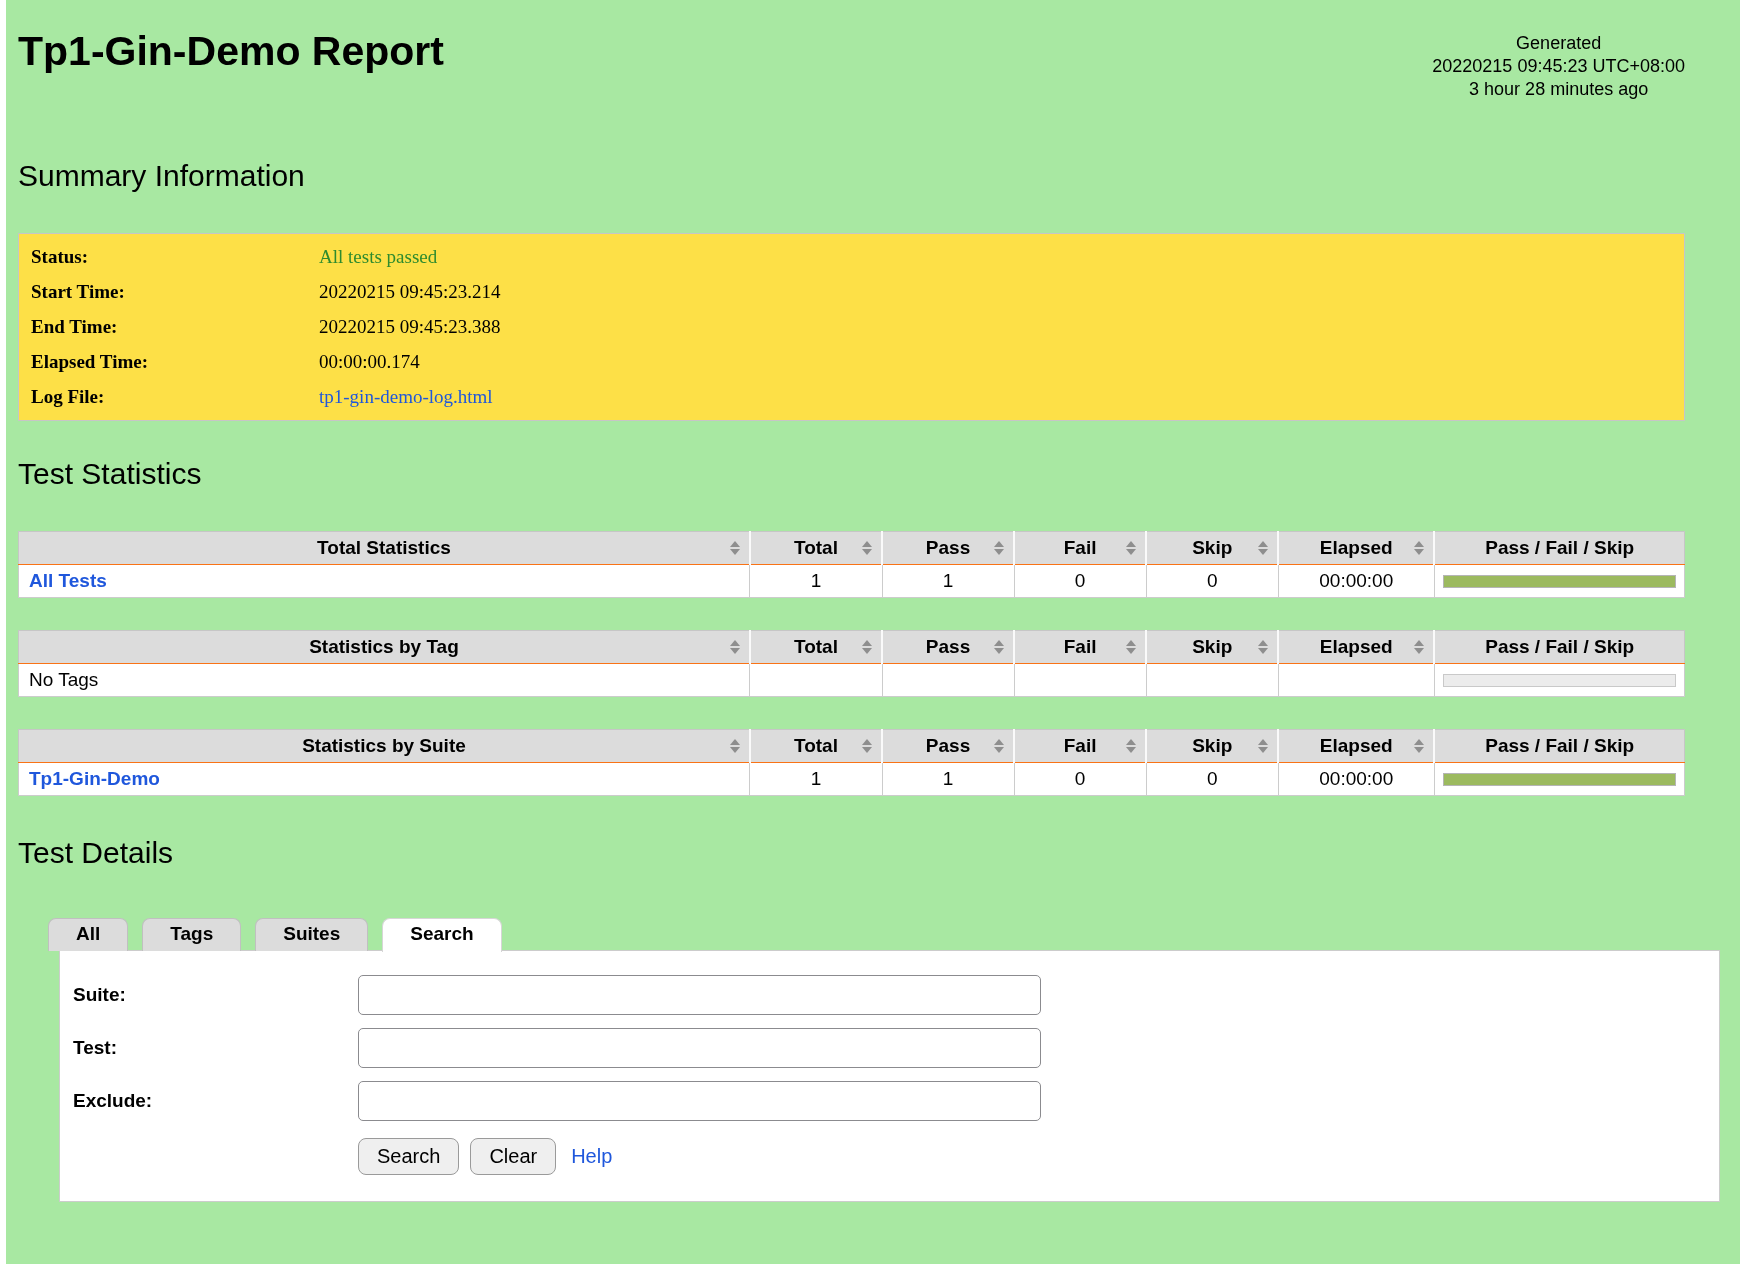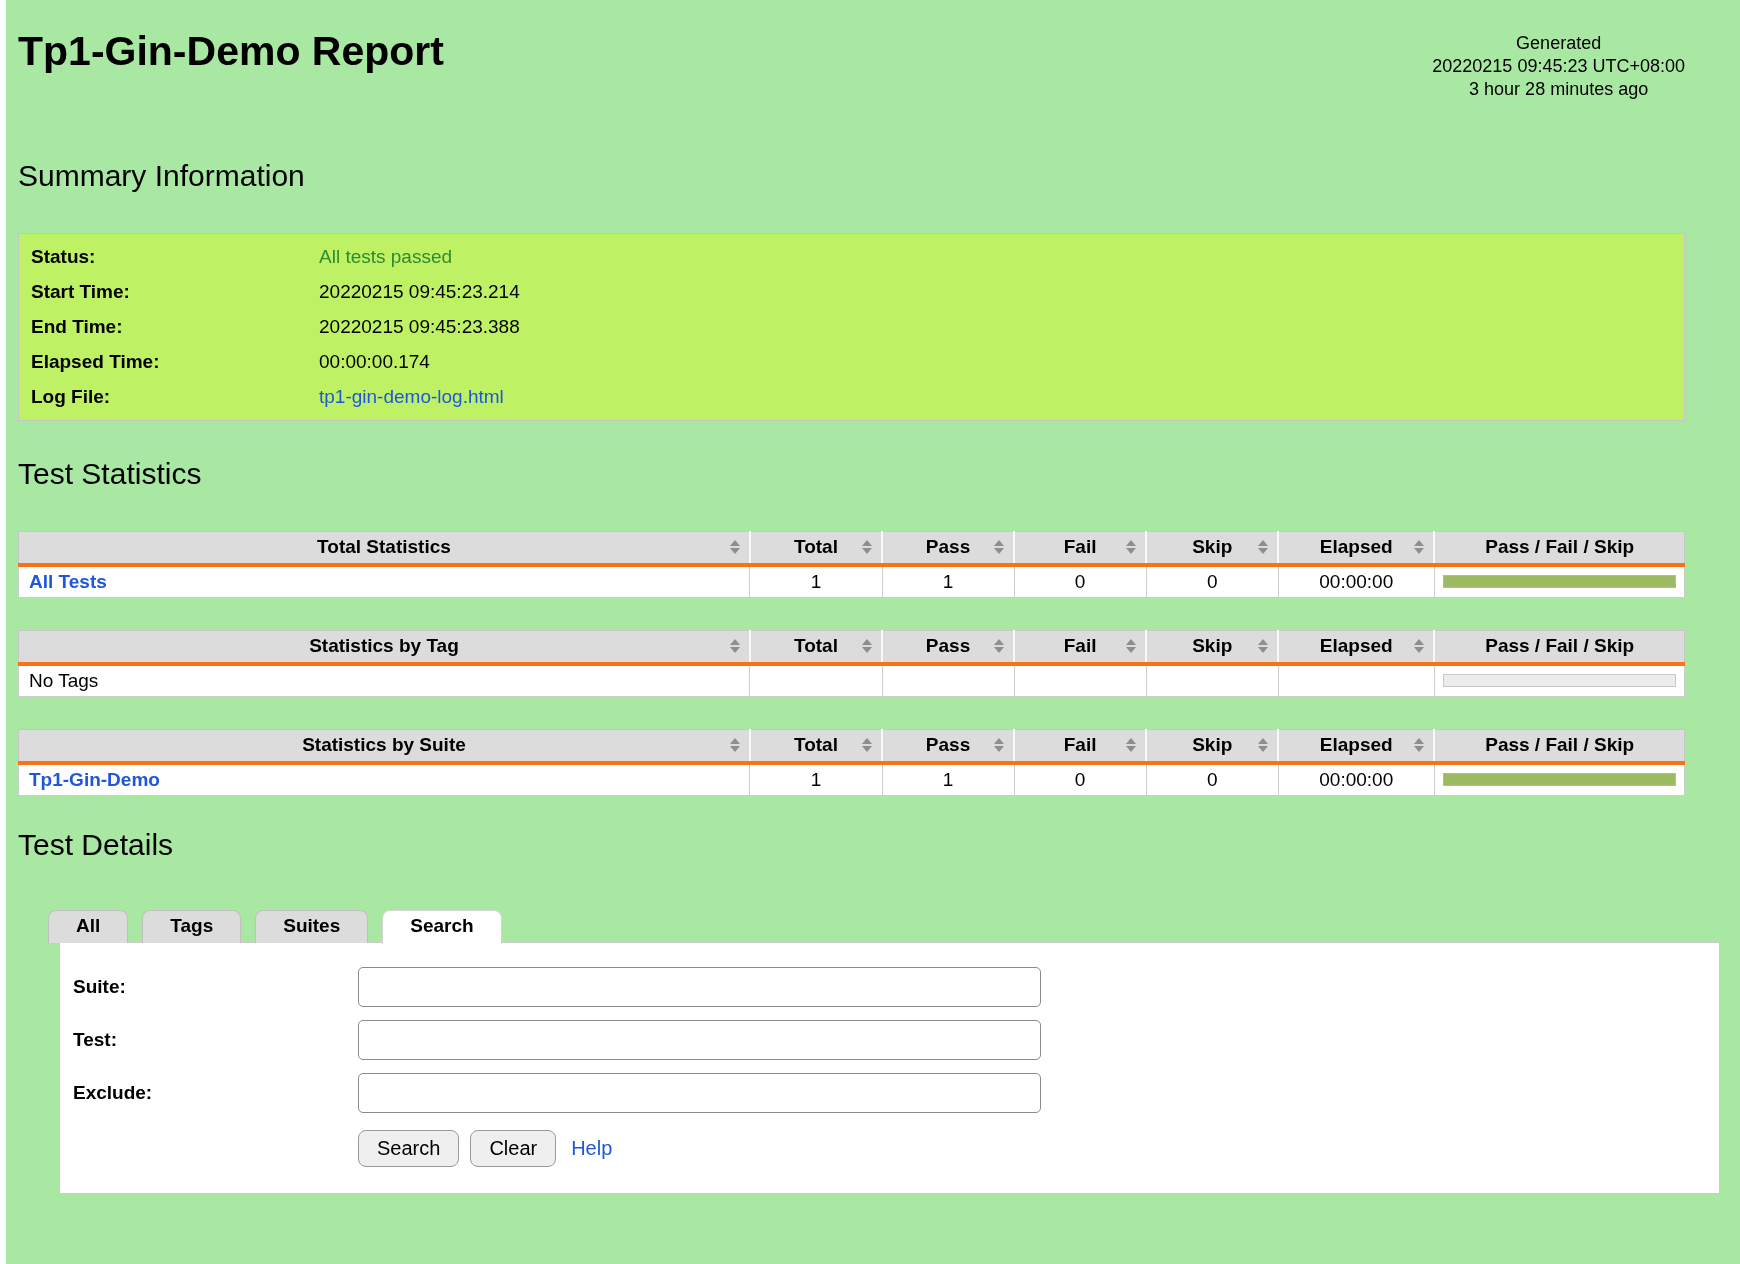--- a/index.html
+++ b/index.html
@@ -29,46 +29,47 @@
   }
 
   
   .page-header { display: flex; justify-content: space-between; align-items: flex-start; padding-top: 28px; }
   h1 { font-size: 41px; margin: 0; font-weight: bold; }
   .generated { text-align: center; font-size: 18px; line-height: 23px; margin-top: 4px; }
 
   h2 { font-size: 30px; margin: 0; font-weight: normal; }
   .h2-summary  { margin-top: 58px; }
   .h2-stats    { margin-top: 36px; }
-  .h2-details  { margin-top: 32px; }
+  .h2-details  { margin-top: 40px; }
 
   
   .summary-box {
-    margin-top: 40px; background: #bef264; border: 1px solid var(--border-gray);
+    margin-top: 40px; background: #fde047; border: 1px solid var(--border-gray);
     padding: 5px 0 6px 0;
+    font-family: Liberation Serif, serif;
   }
   .summary-row { display: flex; line-height: 35px; }
   .summary-label { width: 300px; padding-left: 12px; font-weight: bold; }
   .summary-value.status { color: var(--status-green); }
   a.plain-link { color: var(--link-blue); text-decoration: none; }
 
   
   table.stats {
     margin-top: 40px; width: 1667px; border-collapse: collapse;
     background: #fff; border: 1px solid var(--border-gray);
     table-layout: fixed;
   }
   table.stats + table.stats,
   .stats-wrap table.stats:nth-child(n+2) { margin-top: 32px; }
   table.stats th {
     background: var(--header-gray);
     font-weight: bold; font-size: 19px;
     height: 33px; position: relative; 
     border-left: 2px solid #fafafa;
-    border-bottom: 4px solid #f97316;
+    border-bottom: 1px solid #f97316;
   }
   table.stats th:first-child { border-left: none; }
   table.stats td {
     height: 33px; border: 1px solid #cccccc; text-align: center;
   }
   table.stats td.name-cell { text-align: left; padding-left: 10px; }
   td.name-cell a { color: var(--link-blue); font-weight: bold; text-decoration: none; }
   col.c-name { width: 731px; }
   col.c-num  { width: 132px; }
   col.c-elapsed { width: 156px; }

